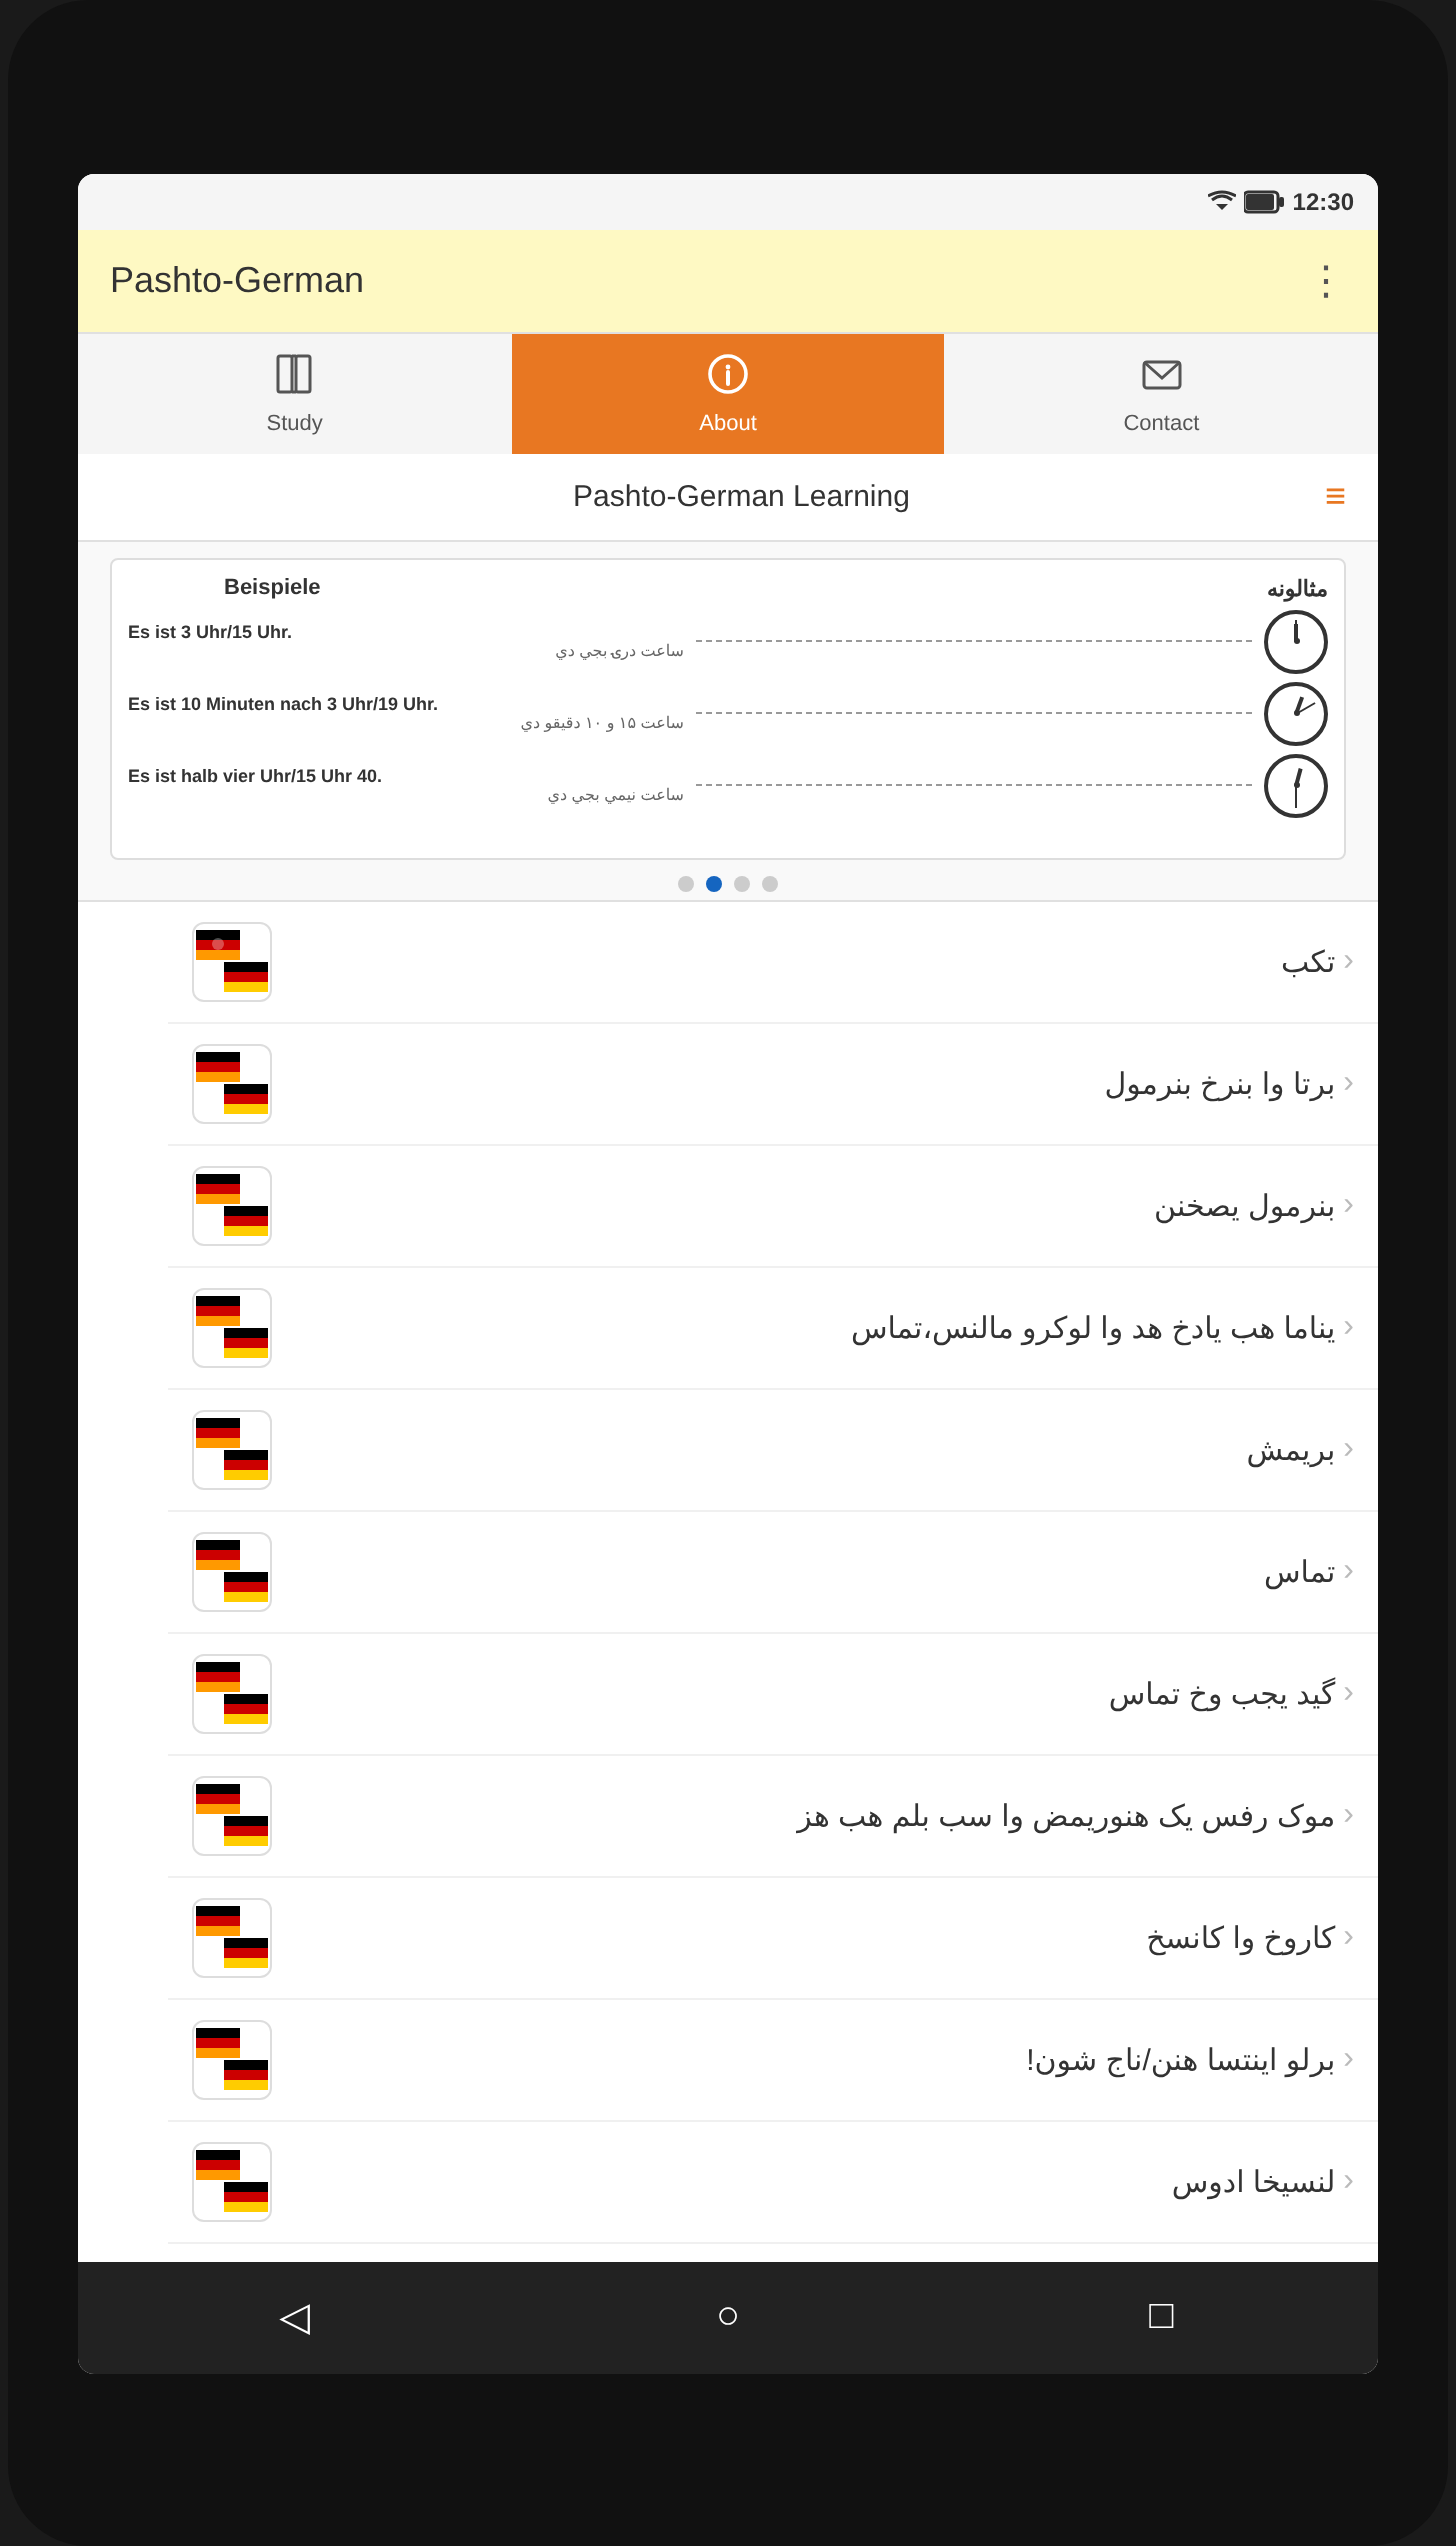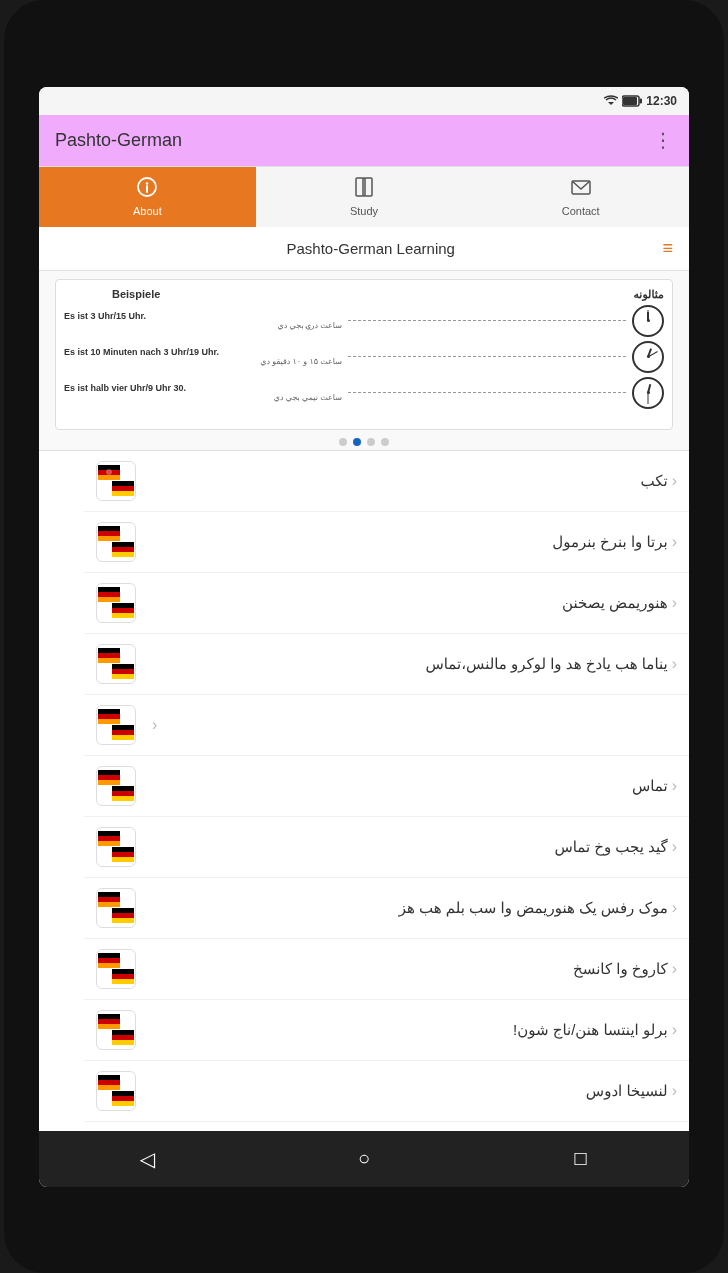--- a/index.html
+++ b/index.html
@@ -49,21 +49,21 @@
       color: #333;
     }
     .status-icons {
       display: flex;
       align-items: center;
       gap: 4px;
     }
     
     .app-bar {
       height: 52px;
-      background: #f0abfc;
+      background: #fef9c3;
       display: flex;
       align-items: center;
       padding: 0 16px;
       justify-content: space-between;
       border-bottom: 1px solid #e0e0e0;
       flex-shrink: 0;
     }
     .app-title {
       font-size: 18px;
       color: #333;
@@ -317,40 +317,40 @@
         <span class="status-time">12:30</span>
       </div>
     </div>
 
     <div class="app-bar">
       <span class="app-title">Pashto-German</span>
       <span class="more-icon">⋮</span>
     </div>
 
     <div class="tab-bar">
-      <div class="tab-item active">
-        <span class="tab-icon">
-          <svg width="22" height="22" viewBox="0 0 22 22" fill="none">
-            <circle cx="11" cy="11" r="9" stroke="#fff" stroke-width="1.8" fill="none"></circle>
-            <circle cx="11" cy="7.5" r="1.2" fill="#fff"></circle>
-            <line x1="11" y1="10" x2="11" y2="16" stroke="#fff" stroke-width="2" stroke-linecap="round"></line>
-          </svg>
-        </span>
-        <span class="tab-label">About</span>
-      </div>
       <div class="tab-item">
         <span class="tab-icon">
           <svg width="22" height="22" viewBox="0 0 22 22" fill="none">
             <rect x="3" y="2" width="7" height="18" rx="1" stroke="#555" stroke-width="1.5" fill="none"></rect>
             <rect x="12" y="2" width="7" height="18" rx="1" stroke="#555" stroke-width="1.5" fill="none"></rect>
             <line x1="10" y1="2" x2="12" y2="2" stroke="#555" stroke-width="1.5"></line>
             <line x1="10" y1="20" x2="12" y2="20" stroke="#555" stroke-width="1.5"></line>
           </svg>
         </span>
         <span class="tab-label">Study</span>
+      </div>
+      <div class="tab-item active">
+        <span class="tab-icon">
+          <svg width="22" height="22" viewBox="0 0 22 22" fill="none">
+            <circle cx="11" cy="11" r="9" stroke="#fff" stroke-width="1.8" fill="none"></circle>
+            <circle cx="11" cy="7.5" r="1.2" fill="#fff"></circle>
+            <line x1="11" y1="10" x2="11" y2="16" stroke="#fff" stroke-width="2" stroke-linecap="round"></line>
+          </svg>
+        </span>
+        <span class="tab-label">About</span>
       </div>
       <div class="tab-item">
         <span class="tab-icon">
           <svg width="22" height="22" viewBox="0 0 22 22" fill="none">
             <rect x="2" y="5" width="18" height="13" rx="1.5" stroke="#555" stroke-width="1.5" fill="none"></rect>
             <polyline points="2,5 11,13 20,5" stroke="#555" stroke-width="1.5" fill="none"></polyline>
           </svg>
         </span>
         <span class="tab-label">Contact</span>
       </div>
@@ -390,21 +390,21 @@
           <div class="dashed-line"></div>
           <div class="clock-circle">
             <div class="clock-hand-h" style="transform: translateX(-50%) rotate(20deg);"></div>
             <div class="clock-hand-m" style="transform: translateX(-50%) rotate(60deg);"></div>
             <div class="dot-center"></div>
           </div>
         </div>
 
         <div class="lesson-line">
           <div style="flex:1">
-            <div style="font-size:9px;font-weight:bold;">Es ist halb vier Uhr/9 Uhr 30.</div>
+            <div style="font-size:9px;font-weight:bold;">Es ist halb vier Uhr/15 Uhr 40.</div>
             <div style="font-size:8px;color:#666;direction:rtl;">ساعت نیمي بجي دي</div>
           </div>
           <div class="dashed-line"></div>
           <div class="clock-circle">
             <div class="clock-hand-h" style="transform: translateX(-50%) rotate(15deg);"></div>
             <div class="clock-hand-m" style="transform: translateX(-50%) rotate(180deg);"></div>
             <div class="dot-center"></div>
           </div>
         </div>
       </div>
@@ -453,21 +453,21 @@
         <div class="item-icon">
           <svg width="36" height="36" viewBox="0 0 36 36">
             <rect x="0" y="2" width="22" height="5" fill="#000"></rect>
             <rect x="0" y="7" width="22" height="5" fill="#c00"></rect>
             <rect x="0" y="12" width="22" height="5" fill="#f90"></rect>
             <rect x="14" y="18" width="22" height="5" fill="#000"></rect>
             <rect x="14" y="23" width="22" height="5" fill="#c00"></rect>
             <rect x="14" y="28" width="22" height="5" fill="#fc0"></rect>
           </svg>
         </div>
-        <span class="item-text">هنوريمض يصخنن</span>
+        <span class="item-text">بنرمول يصخنن</span>
         <span class="chevron">›</span>
       </div>
 
       <div class="list-item">
         <div class="item-icon">
           <svg width="36" height="36" viewBox="0 0 36 36">
             <rect x="0" y="2" width="22" height="5" fill="#000"></rect>
             <rect x="0" y="7" width="22" height="5" fill="#c00"></rect>
             <rect x="0" y="12" width="22" height="5" fill="#f90"></rect>
             <rect x="14" y="18" width="22" height="5" fill="#000"></rect>
@@ -483,20 +483,21 @@
         <div class="item-icon">
           <svg width="36" height="36" viewBox="0 0 36 36">
             <rect x="0" y="2" width="22" height="5" fill="#000"></rect>
             <rect x="0" y="7" width="22" height="5" fill="#c00"></rect>
             <rect x="0" y="12" width="22" height="5" fill="#f90"></rect>
             <rect x="14" y="18" width="22" height="5" fill="#000"></rect>
             <rect x="14" y="23" width="22" height="5" fill="#c00"></rect>
             <rect x="14" y="28" width="22" height="5" fill="#fc0"></rect>
           </svg>
         </div>
+        <span class="item-text">بريمش</span>
         <span class="chevron">›</span>
       </div>
 
       <div class="list-item">
         <div class="item-icon">
           <svg width="36" height="36" viewBox="0 0 36 36">
             <rect x="0" y="2" width="22" height="5" fill="#000"></rect>
             <rect x="0" y="7" width="22" height="5" fill="#c00"></rect>
             <rect x="0" y="12" width="22" height="5" fill="#f90"></rect>
             <rect x="14" y="18" width="22" height="5" fill="#000"></rect>

